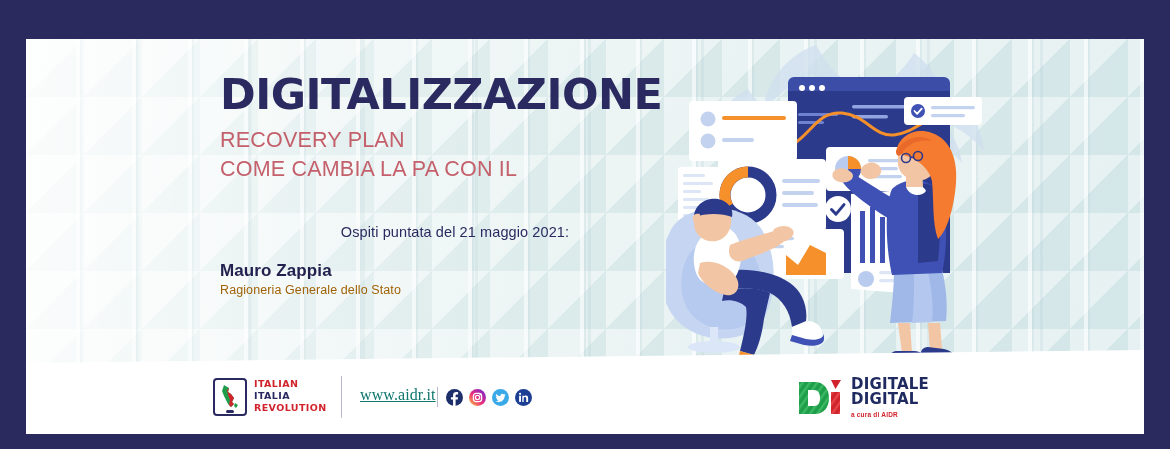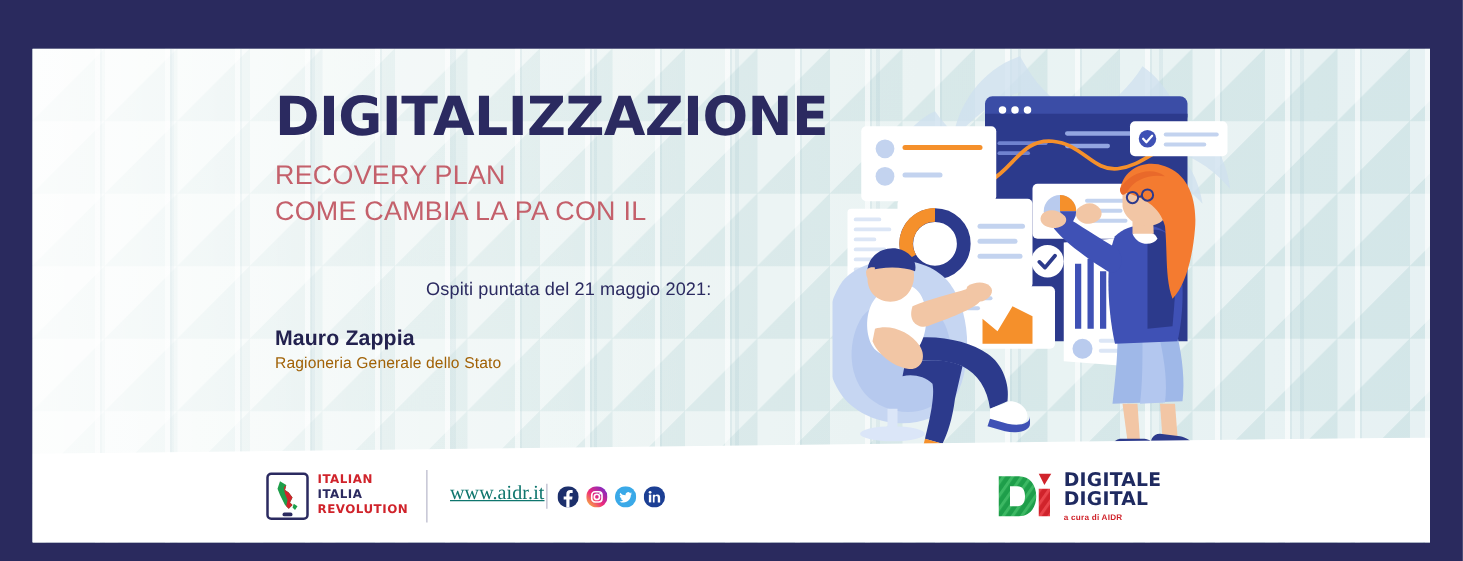--- a/index.html
+++ b/index.html
@@ -192,21 +192,21 @@
     position: absolute;
     left: 420px; bottom: 28px;
     display: flex; align-items: center; gap: 6px;
   }
   .soc { width: 17px; height: 17px; border-radius: 50%; position: relative; display:block; }
   .soc svg { position:absolute; inset:0; width: 17px; height: 17px; }
 
   .di-logo {
     position: absolute;
     right: 215px; bottom: 16px;
-    display: flex; align-items: flex-start; gap: 8px;
+    display: flex; align-items: flex-end; gap: 8px;
   }
   .di-mark { width: 46px; height: 40px; }
   .di-text {
     font-family: "DejaVu Sans", sans-serif;
     font-weight: 700;
     color: #1f2a60;
     font-size: 15px;
     line-height: 1.05;
     letter-spacing: .2px;
   }

